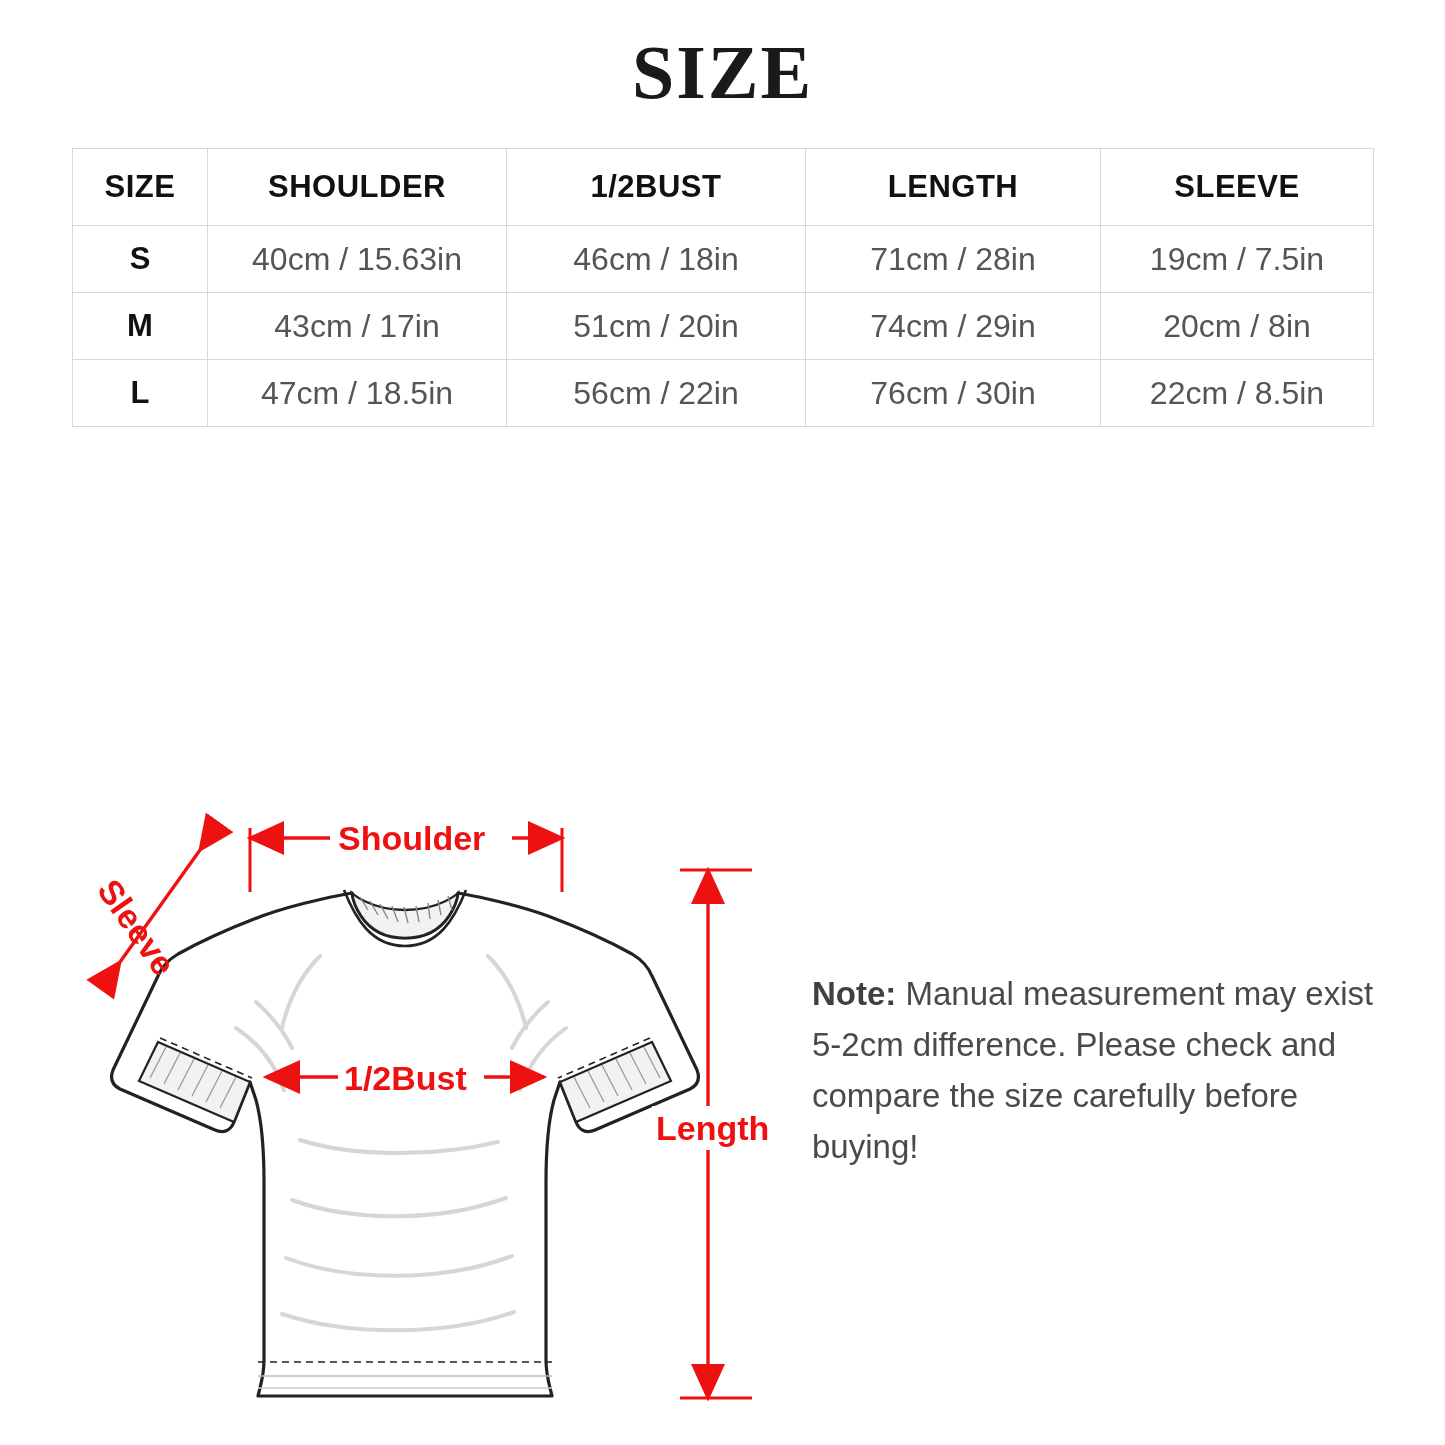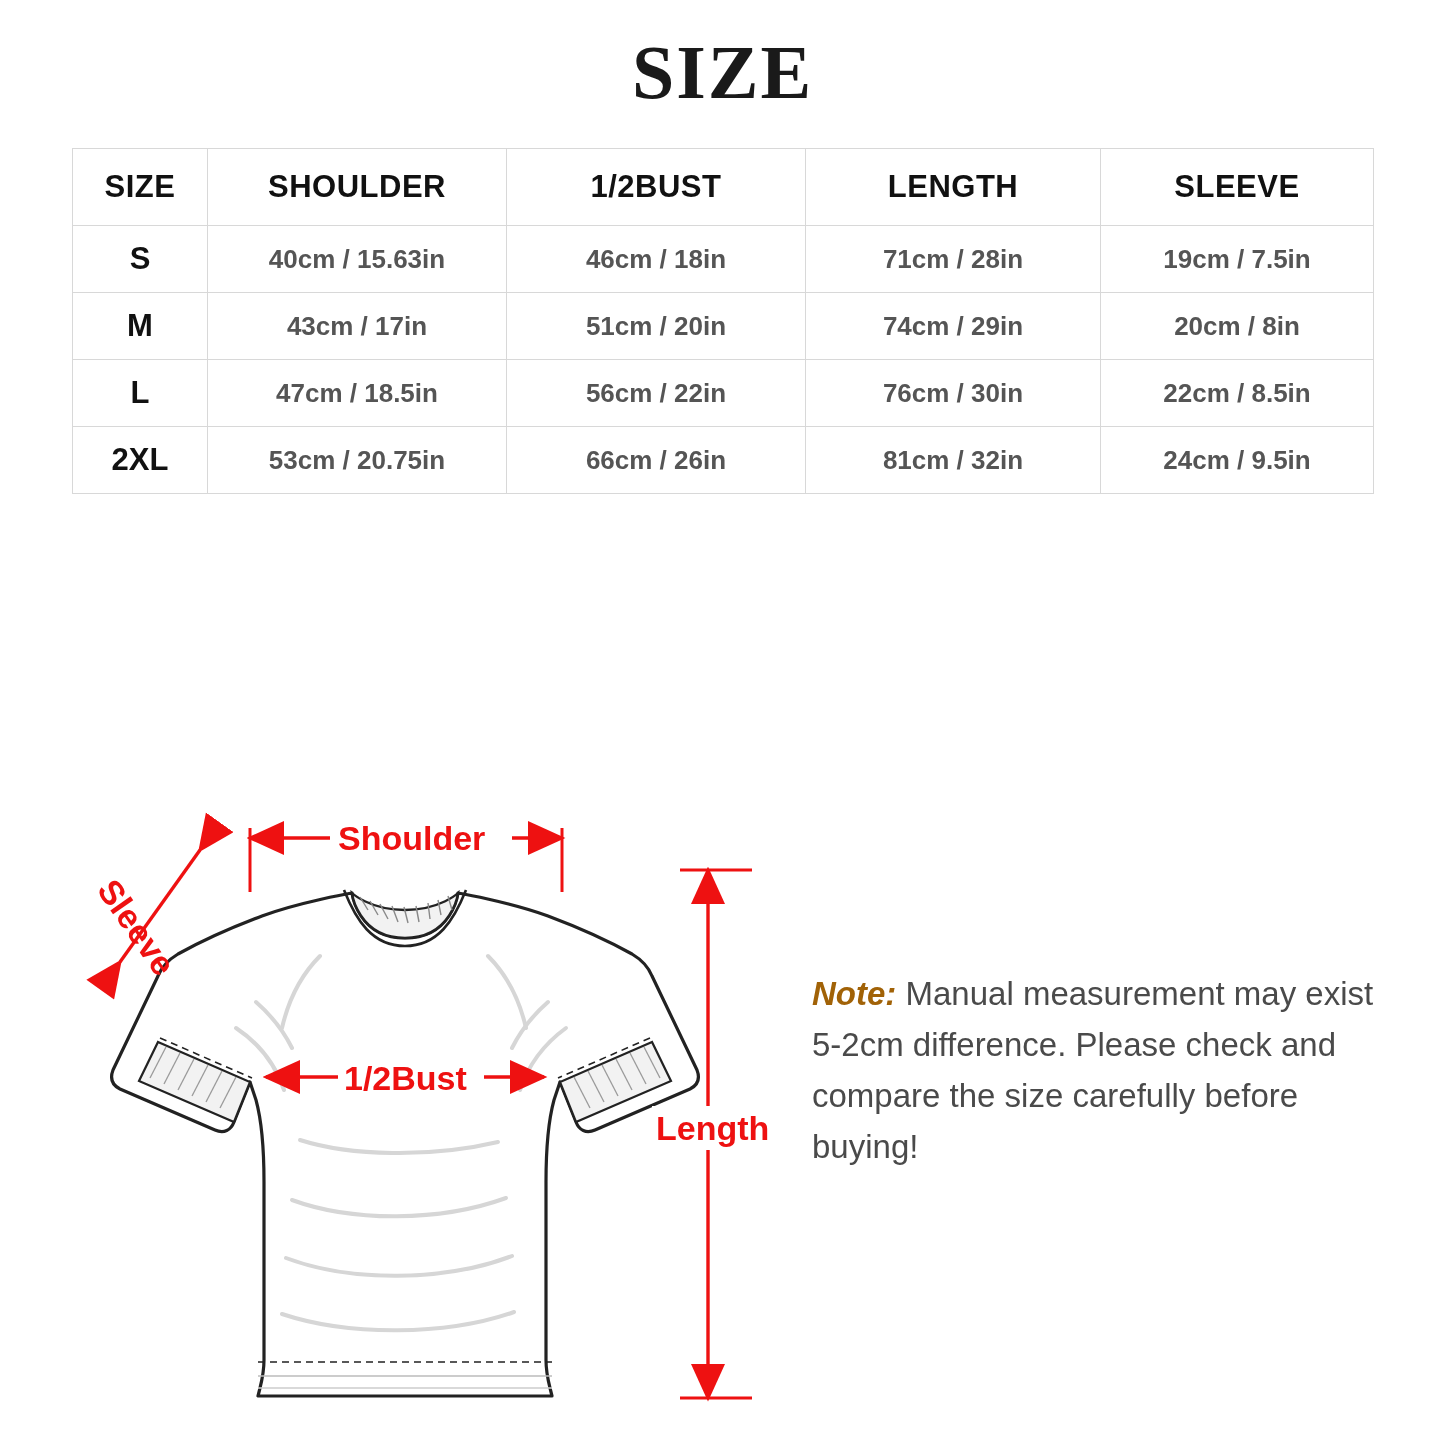--- a/index.html
+++ b/index.html
@@ -49,22 +49,22 @@
     font-weight: 700;
     color: #111;
     letter-spacing: 0.5px;
   }
   table.size-table td.size-cell {
     font-size: 31px;
     font-weight: 700;
     color: #111;
   }
   table.size-table td.val {
-    font-size: 26px;
-    font-weight: 700;
+    font-size: 32px;
+    font-weight: 400;
     color: #555;
   }
   col.c-size { width: 135px; }
   col.c-shoulder { width: 299px; }
   col.c-bust { width: 299px; }
   col.c-length { width: 295px; }
   col.c-sleeve { width: 273px; }
 
   
   .diagram {
@@ -82,23 +82,22 @@
   .note {
     position: absolute;
     left: 812px;
     top: 968px;
     width: 585px;
     font-size: 33px;
     line-height: 1.55;
     color: #4a4a4a;
   }
   .note b {
-    color: #a16207;
-    font-weight: 700;
-    font-style: italic;
+    color: #404040;
+    font-weight: 700;
   }
 </style>
 </head>
 <body>
 
 <div class="title">SIZE</div>
 
 <div class="table-wrap">
   <table class="size-table">
     <colgroup>
@@ -131,27 +130,20 @@
         <td class="val">51cm / 20in</td>
         <td class="val">74cm / 29in</td>
         <td class="val">20cm / 8in</td>
       </tr>
       <tr>
         <td class="size-cell">L</td>
         <td class="val">47cm / 18.5in</td>
         <td class="val">56cm / 22in</td>
         <td class="val">76cm / 30in</td>
         <td class="val">22cm / 8.5in</td>
-      </tr>
-      <tr>
-        <td class="size-cell">2XL</td>
-        <td class="val">53cm / 20.75in</td>
-        <td class="val">66cm / 26in</td>
-        <td class="val">81cm / 32in</td>
-        <td class="val">24cm / 9.5in</td>
       </tr>
     </tbody>
   </table>
 </div>
 
 <div class="diagram">
   <svg width="1445" height="675" viewBox="0 0 1445 675" xmlns="http://www.w3.org/2000/svg">
     <defs>
       <marker id="arrR" markerWidth="12" markerHeight="12" refX="10" refY="5" orient="auto">
         <path d="M0,0 L11,5 L0,10 z" fill="#ee1111"></path>

